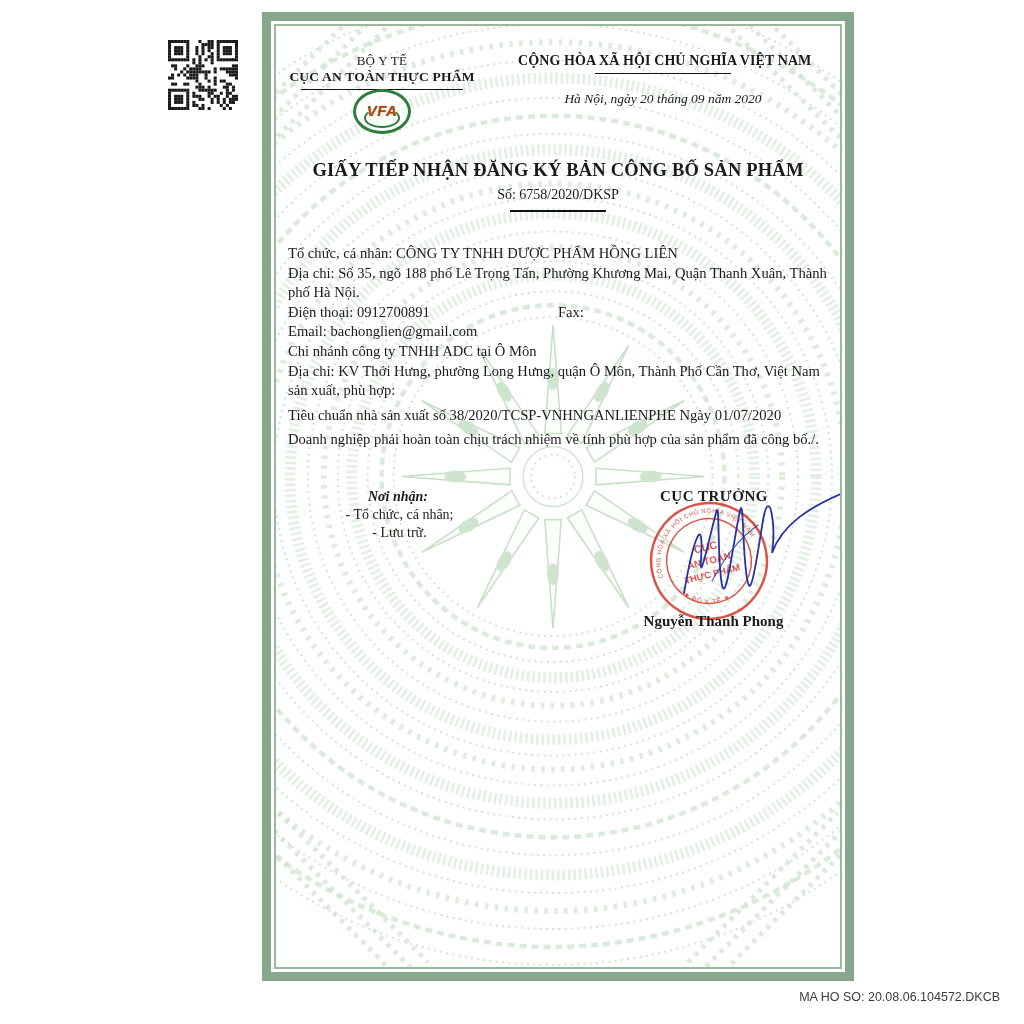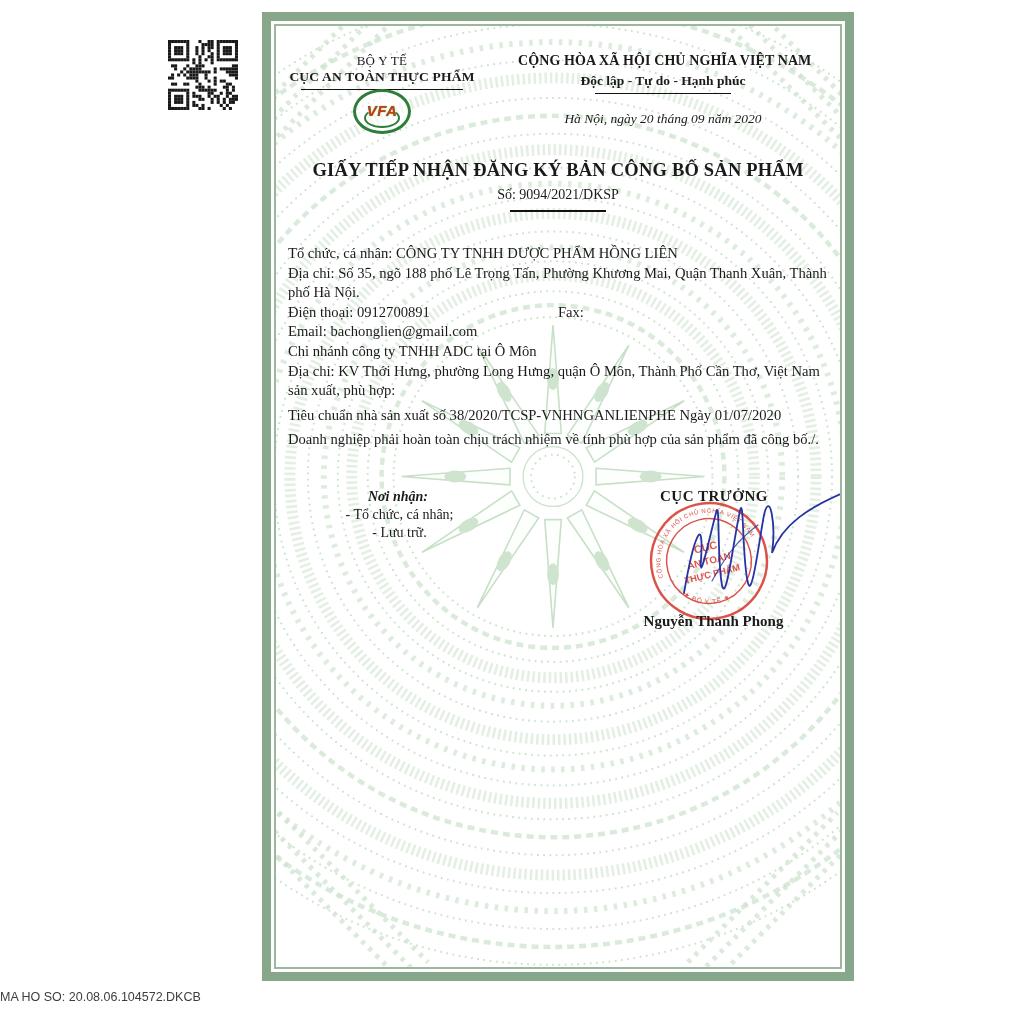--- a/index.html
+++ b/index.html
@@ -55,21 +55,21 @@
   .noinhan .lbl { font-weight:bold; font-style:italic; }
   .noinhan .item { padding-left:3px; }
   .signer-title { position:absolute; left:318px; top:450px; width:240px; text-align:center;
                   font-size:15px; font-weight:bold; letter-spacing:.5px; }
   .stamp { position:absolute; left:371px; top:461px; width:124px; height:124px; opacity:.88; }
   .signature { position:absolute; left:386px; top:425px; width:205px; height:155px; }
   .signer-name { position:absolute; left:325px; top:575px; width:225px; text-align:center;
                  font-size:15px; font-weight:bold; }
 
   
-  .page-code { position:absolute; left:0; top:990px; width:1000px; text-align:left;
+  .page-code { position:absolute; left:0; top:990px; width:1000px; text-align:right;
                font-family:"Liberation Sans", sans-serif; font-size:12.5px; color:#3d3d3d; }
 </style>
 </head>
 <body>
 
 <svg class="qr" id="qr" viewBox="0 0 69 69">
     <rect x="0" y="0" width="3" height="3" fill="#181818"></rect>
     <rect x="3" y="0" width="3" height="3" fill="#181818"></rect>
     <rect x="6" y="0" width="3" height="3" fill="#181818"></rect>
     <rect x="9" y="0" width="3" height="3" fill="#181818"></rect>
@@ -389,28 +389,27 @@
         <div class="ministry">BỘ Y TẾ</div>
         <div class="dept">CỤC AN TOÀN THỰC PHẨM</div>
         <div class="rule"></div>
         <div class="vfa">
           <span class="vfa-txt">VFA</span>
         </div>
       </div>
 
       <div class="hdr-right">
         <div class="country">CỘNG HÒA XÃ HỘI CHỦ NGHĨA VIỆT NAM</div>
-        <div class="motto">Độc lập - Tự do - Hạnh phúc</div>
         <div class="rule"></div>
         <div class="dateline">Hà Nội, ngày 20 tháng 09 năm 2020</div>
       </div>
 
       <div class="title-block">
         <div class="title-main">GIẤY TIẾP NHẬN ĐĂNG KÝ BẢN CÔNG BỐ SẢN PHẨM</div>
-        <div class="title-no">Số: 9094/2021/DKSP</div>
+        <div class="title-no">Số: 6758/2020/DKSP</div>
         <div class="title-bar"></div>
       </div>
 
       <div class="body-block">
         <p>Tổ chức, cá nhân: CÔNG TY TNHH DƯỢC PHẨM HỒNG LIÊN</p>
         <p>Địa chỉ: Số 35, ngõ 188 phố Lê Trọng Tấn, Phường Khương Mai, Quận Thanh Xuân, Thành phố Hà Nội.</p>
         <p class="row-phone">
           <span>Điện thoại: 0912700891</span>
           <span class="fax">Fax:</span>
         </p>

